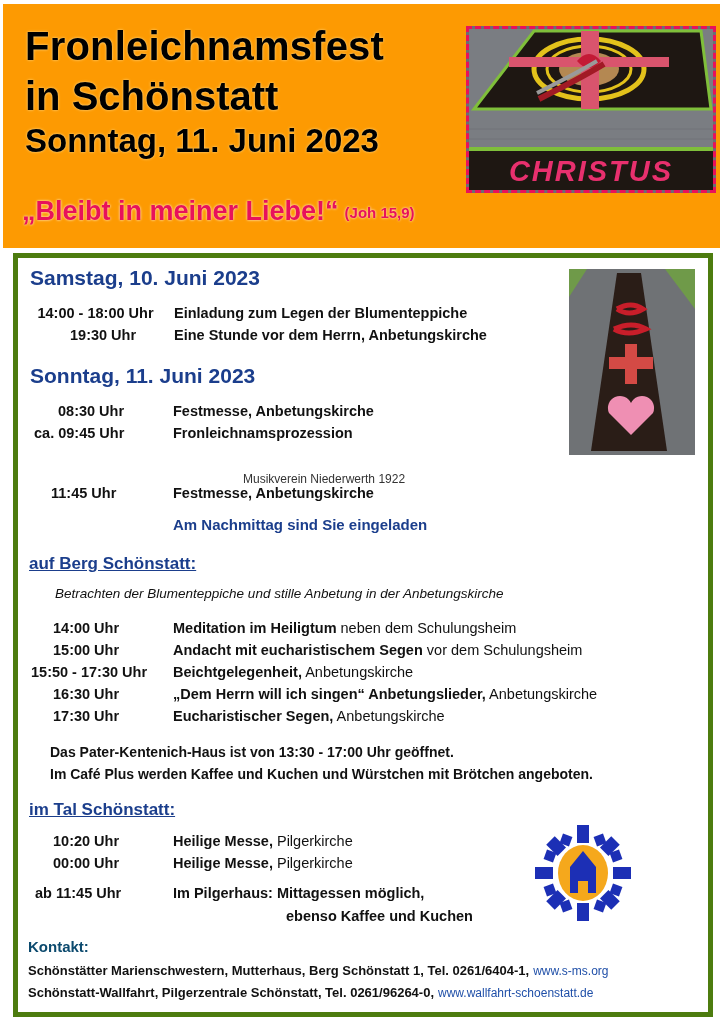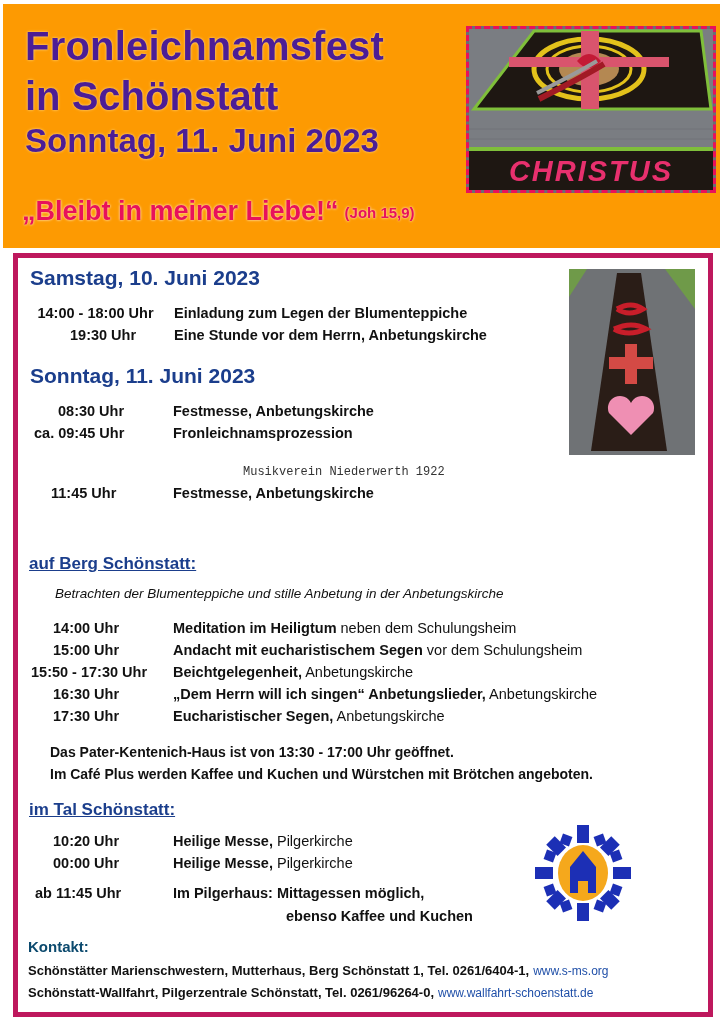--- a/index.html
+++ b/index.html
@@ -5,21 +5,21 @@
   * { box-sizing: border-box; margin: 0; padding: 0; }
   html, body { width: 724px; height: 1024px; background: #ffffff; overflow: hidden; }
   body { position: relative; font-family: "Liberation Sans", sans-serif; color: #111; }
 
   
   .header {
     position: absolute; left: 3px; top: 4px; width: 717px; height: 244px;
     background: #fd9a02;
   }
   .title-line {
-    position: absolute; left: 22px; color: #4c1d95;
+    position: absolute; left: 22px; color: #000000;
     font-family: "Liberation Sans", sans-serif; font-weight: bold;
     text-shadow: 0 0 3px #ffd27a, 0 0 1px #ffd27a;
     white-space: nowrap;
   }
   .t1 { top: 20px; font-size: 40px; letter-spacing: 0.2px; }
   .t2 { top: 70px; font-size: 40px; }
   .t3 { top: 118px; font-size: 33px; }
   .motto {
     position: absolute; left: 19px; top: 192px; white-space: nowrap;
     color: #e8115b; font-weight: bold; font-size: 27px;
@@ -28,21 +28,21 @@
   .motto-ref { font-size: 15px; margin-left: 6px; vertical-align: 2px; }
 
   .hero-photo {
     position: absolute; left: 463px; top: 22px; width: 250px; height: 167px;
     border: 3px dashed #e8115b; background: #6b6e73; overflow: hidden;
   }
 
   
   .card {
     position: absolute; left: 13px; top: 253px; width: 700px; height: 764px;
-    border: 5px solid #be185d; background: #fff;
+    border: 5px solid #4d7c0f; background: #fff;
   }
   .day-heading {
     position: absolute; left: 12px; color: #1b3e8c; font-weight: bold;
     font-family: "Liberation Sans", sans-serif; font-size: 21px; white-space: nowrap;
   }
   .row { position: absolute; left: 0; white-space: nowrap; font-size: 14.5px; }
   .time { position: absolute; font-weight: bold; text-align: right; }
   .event { position: absolute; font-weight: bold; }
   .event .norm { font-weight: normal; }
   .note { position: absolute; font-size: 12px; color: #333; white-space: nowrap; }
@@ -111,25 +111,26 @@
 
   <div class="day-heading" style="top:106px;">Sonntag, 11. Juni 2023</div>
   <div class="row" style="top:145px;">
     <span class="time" style="left:40px;">08:30 Uhr</span>
     <span class="event" style="left:155px;">Festmesse, Anbetungskirche</span>
   </div>
   <div class="row" style="top:167px;">
     <span class="time" style="left:16px;">ca. 09:45 Uhr</span>
     <span class="event" style="left:155px;">Fronleichnamsprozession</span>
   </div>
-  <div class="note" style="left:225px; top:207px;font-family:Liberation Mono, monospace;">Musikverein Niederwerth 1922</div>
+  <div class="note" style="left:225px; top:214px;">Musikverein Niederwerth 1922</div>
   <div class="row" style="top:227px;">
     <span class="time" style="left:33px;">11:45 Uhr</span>
     <span class="event" style="left:155px;">Festmesse, Anbetungskirche</span>
   </div>
+  <div class="invite" style="top:258px;">Am Nachmittag sind Sie eingeladen</div>
 
   <div class="side-photo">
     <svg width="126" height="186" viewBox="0 0 126 186">
       <rect width="126" height="186" fill="#6f7275"></rect>
       <polygon points="0,0 18,0 0,28" fill="#6f9a49"></polygon>
       <polygon points="96,0 126,0 126,40" fill="#6f9a49"></polygon>
       <polygon points="48,4 72,4 98,182 22,182" fill="#2a1d17"></polygon>
       <path d="M48 40 q14 -8 26 0 q-14 8 -26 0" stroke="#c81e2a" stroke-width="5" fill="none"></path>
       <path d="M45 60 q18 -8 32 0 q-18 8 -32 0" stroke="#c81e2a" stroke-width="5" fill="none"></path>
       <rect x="56" y="75" width="12" height="40" fill="#d44a45"></rect>

